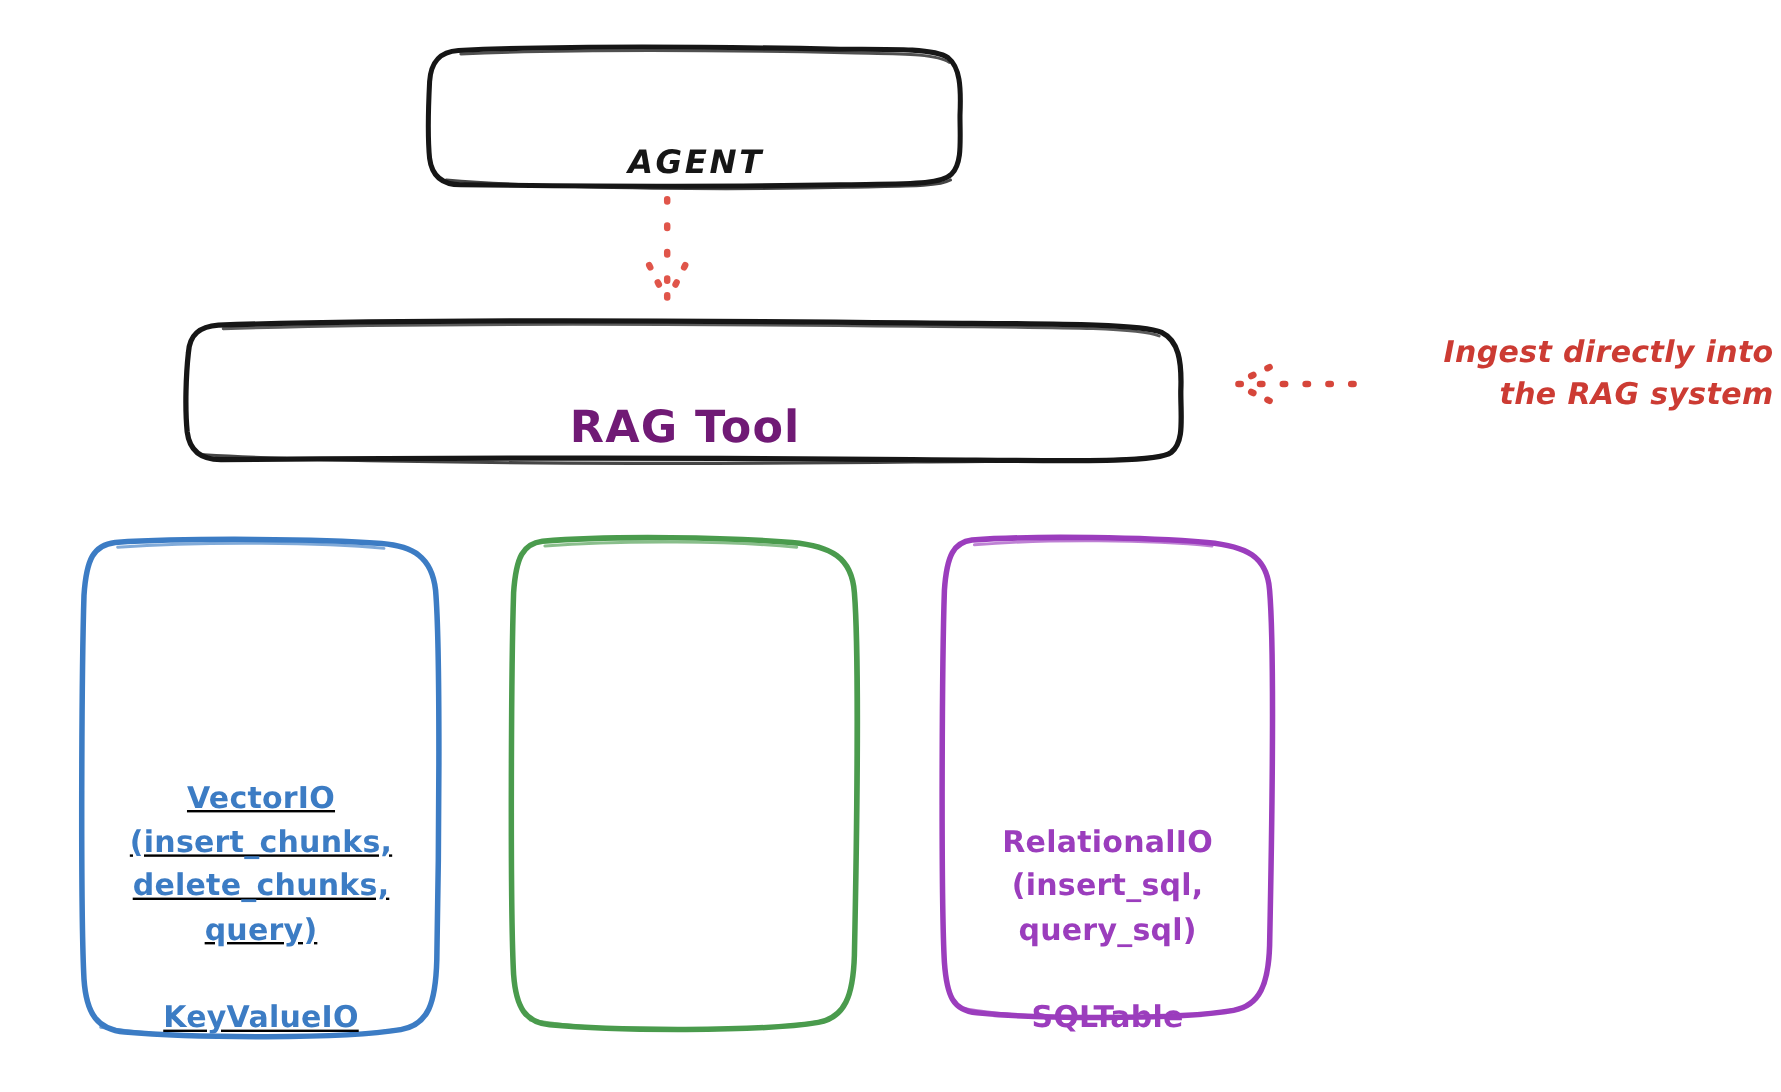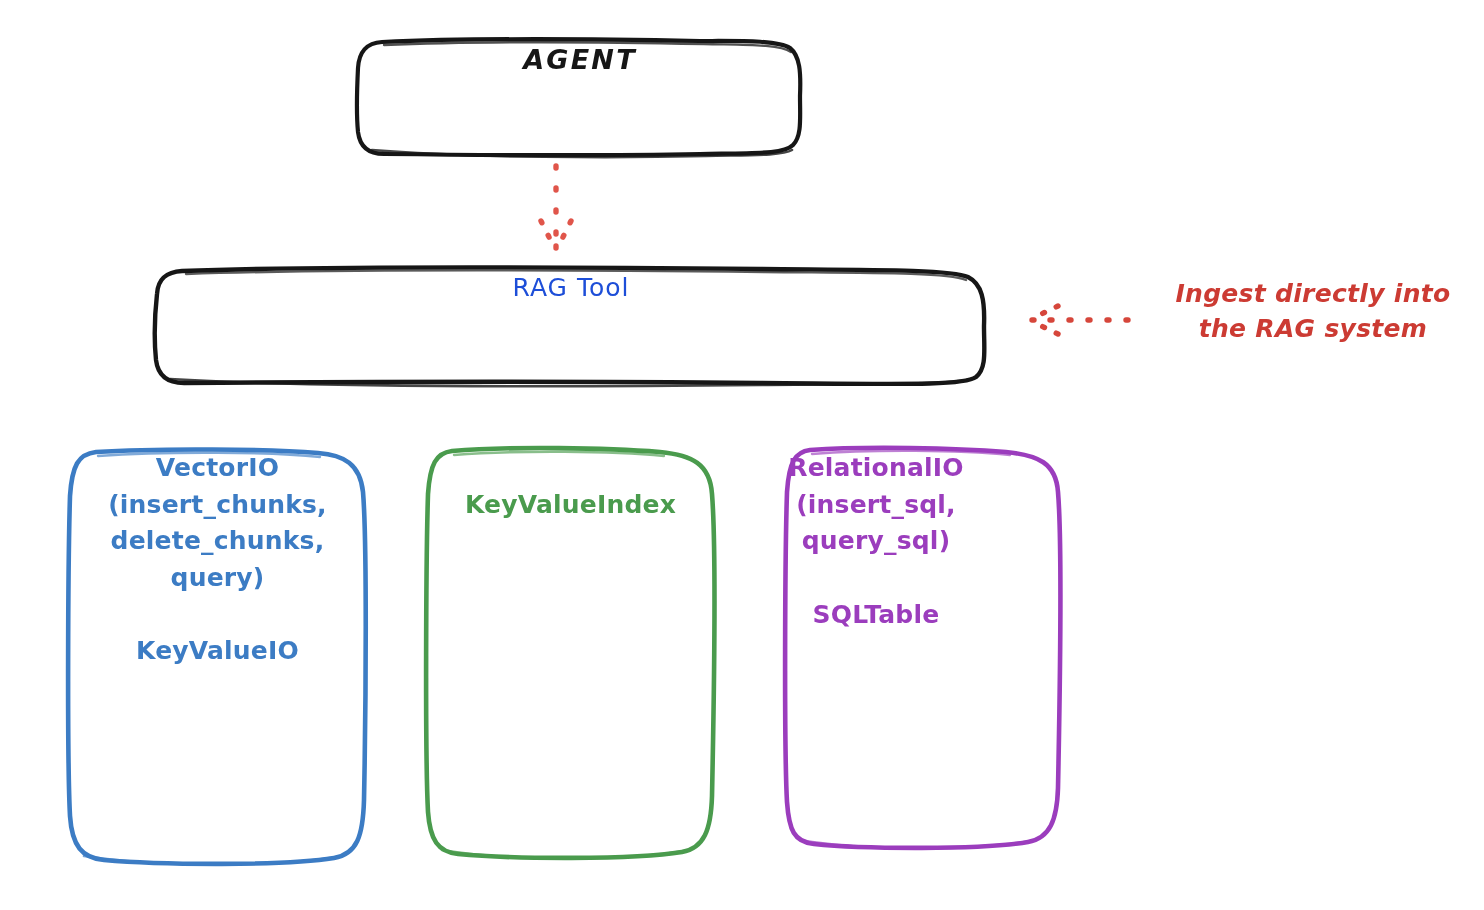--- a/index.html
+++ b/index.html
@@ -21,21 +21,21 @@
     top: 0;
     width: 1484px;
     height: 910px;
   }
   .node {
     position: absolute;
     box-sizing: border-box;
     display: flex;
     flex-direction: column;
     align-items: center;
-    justify-content: flex-start;
+    justify-content: flex-end;
     text-align: center;
     background: transparent;
     pointer-events: auto;
   }
   .node-label {
     white-space: pre-line;
     line-height: 1.42;
     letter-spacing: 0.4px;
   }
 
@@ -57,23 +57,23 @@
 
   
   #ragtool-node {
     left: 156px;
     top: 270px;
     width: 830px;
     height: 113px;
   }
   #ragtool-node .node-label {
     font-family: "DejaVu Sans", sans-serif;
-    font-size: 25px;
-    font-weight: 400;
-    color: #1d4ed8;
+    font-size: 37px;
+    font-weight: 700;
+    color: #701a75;
     letter-spacing: 1px;
   }
 
   
   .io-node {
     top: 450px;
     height: 412px;
   }
   .io-node .node-label {
     font-size: 25px;
@@ -81,38 +81,38 @@
     line-height: 1.46;
     letter-spacing: 0.2px;
   }
   .io-node .node-sublabel {
     font-size: 25px;
     font-weight: 600;
     letter-spacing: 0.2px;
     margin-top: 40px;
   }
 
-  #vectorio-node   { left: 70px;  width: 295px; }
+  #vectorio-node   { left: 70px;  width: 295px; text-decoration: underline; }
   #keyvalueio-node { left: 428px; width: 285px; }
-  #relationalio-node { left: 740px; width: 272px; }
+  #relationalio-node { left: 787px; width: 272px; }
 
   #vectorio-node .node-label,
   #vectorio-node .node-sublabel   { color: #3c7cc4; }
   #keyvalueio-node .node-label,
   #keyvalueio-node .node-sublabel { color: #4a9b4d; }
   #relationalio-node .node-label,
   #relationalio-node .node-sublabel { color: #9b3dbd; }
 
   
   #ingest-annotation {
     position: absolute;
     left: 1148px;
     top: 277px;
     width: 330px;
-    text-align: center;
+    text-align: right;
     font-family: "DejaVu Sans", sans-serif;
     font-size: 25px;
     font-weight: 600;
     font-style: italic;
     line-height: 1.38;
     color: #cc3b33;
     white-space: pre-line;
     letter-spacing: 0.3px;
   }
 </style>
@@ -226,21 +226,20 @@
 
 <div class="node io-node" id="vectorio-node">
   <div class="node-label">VectorIO
 (insert_chunks,
 delete_chunks,
 query)</div>
   <div class="node-sublabel">KeyValueIO</div>
 </div>
 
 <div class="node io-node" id="keyvalueio-node">
-  <div class="node-sublabel">KeyValueIndex</div>
 </div>
 
 <div class="node io-node" id="relationalio-node">
   <div class="node-label">RelationalIO
 (insert_sql,
 query_sql)</div>
   <div class="node-sublabel">SQLTable</div>
 </div>
 
 <div id="ingest-annotation">Ingest directly into

